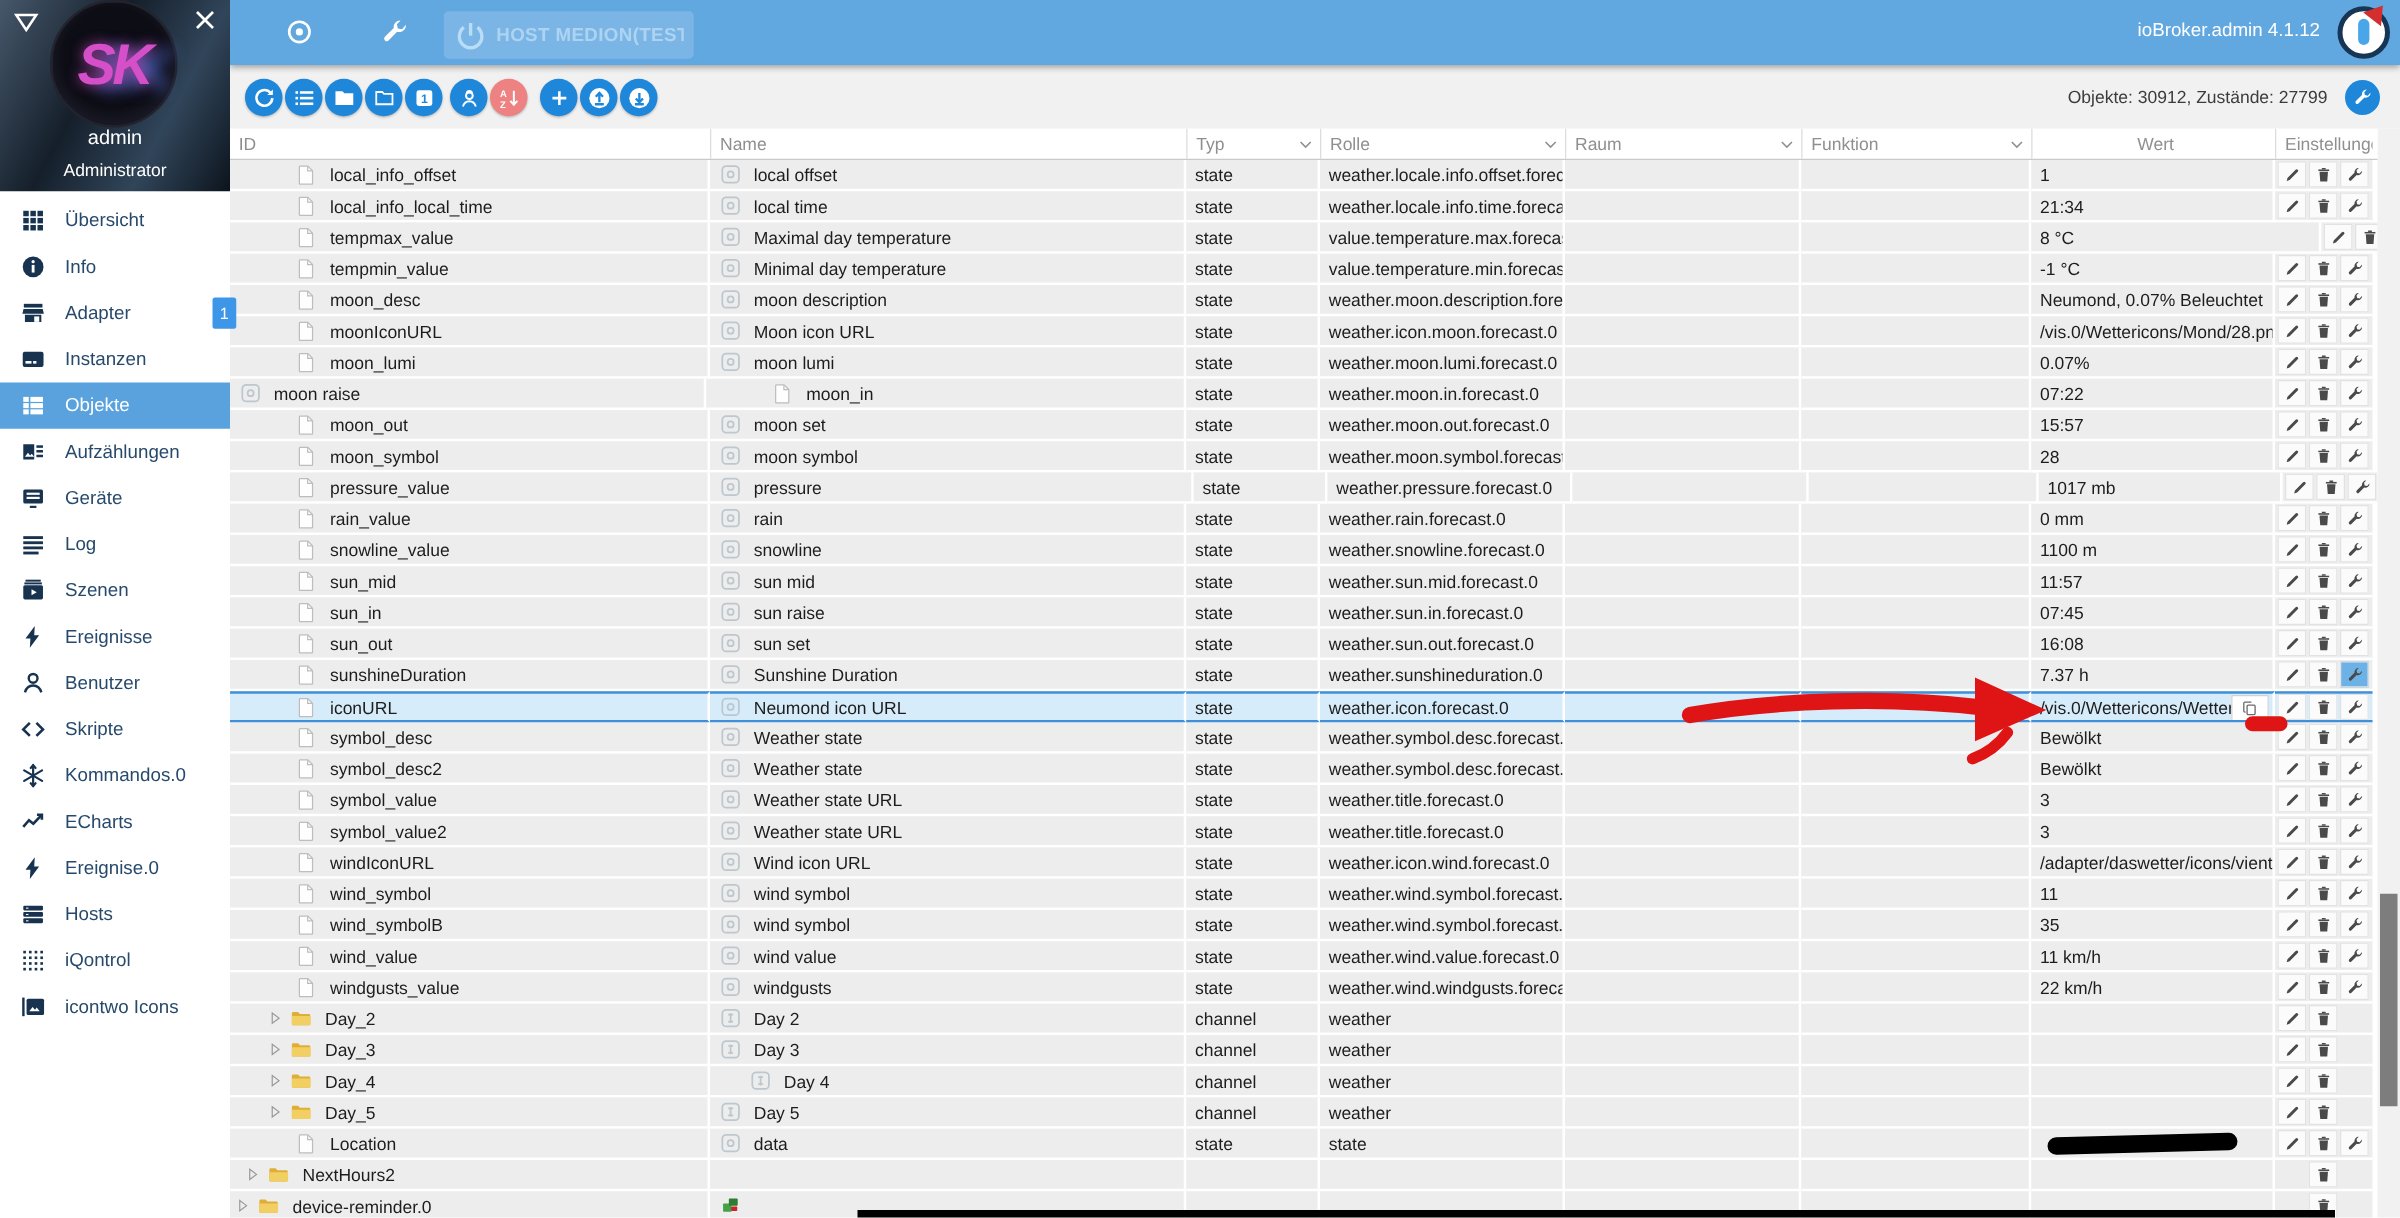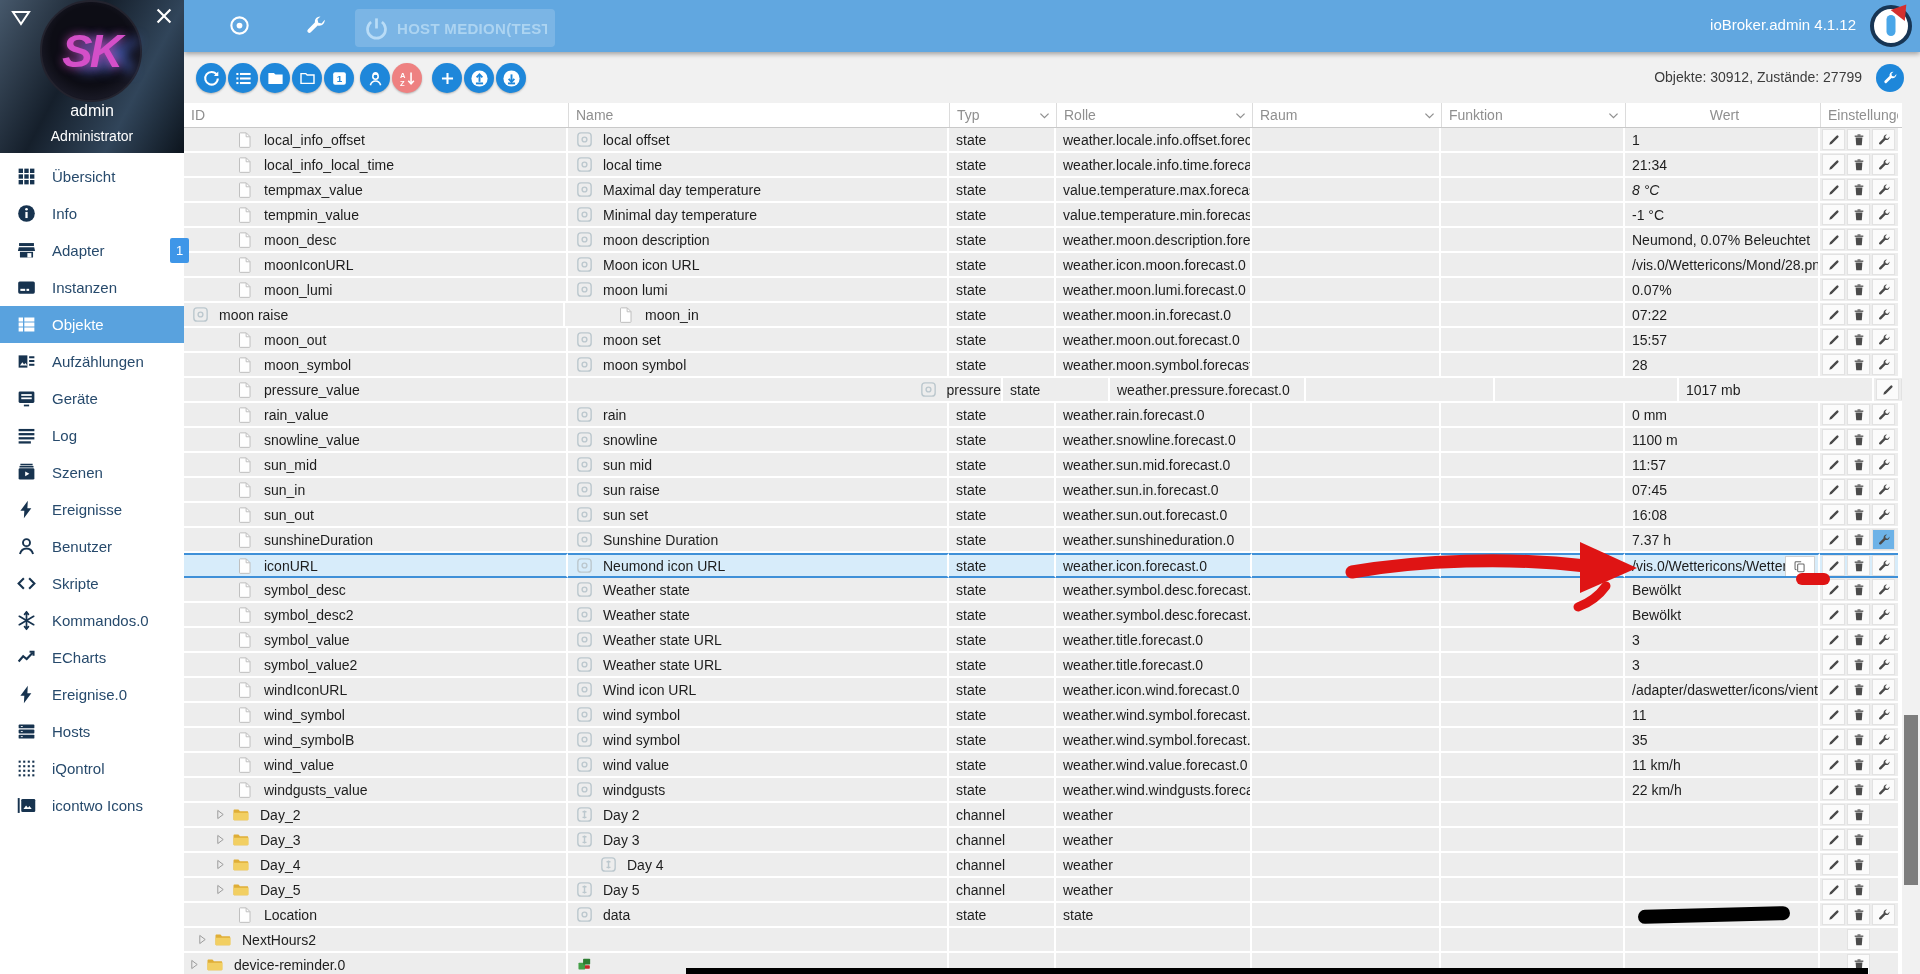--- a/index.html
+++ b/index.html
@@ -550,21 +550,21 @@
         <svg class="nmini" viewBox="0 0 24 24">
           <rect x="2.6" y="2.6" width="18.8" height="18.8" rx="4.5" fill="none" stroke="#bcc8ce" stroke-width="2"></rect>
           <circle cx="12" cy="12" r="3.4" fill="none" stroke="#bcc8ce" stroke-width="2"></circle>
         </svg>
         <span>Maximal day temperature</span>
       </div>
       <div class="cell" style="width: 107px; padding-left: 7px;">state</div>
       <div class="cell" style="width: 196px; padding-left: 7px;">value.temperature.max.forecast.0</div>
       <div class="cell" style="width: 189px; padding-left: 7px;"></div>
       <div class="cell" style="width: 184px; padding-left: 7px;"></div>
-      <div class="cell vcell" style="width: 195px; font-style: italic;">
+      <div class="cell vcell" style="width: 232px;">
         <span>8 °C</span>
       </div>
       <div class="cell acell" style="width: 78px;">
         <div class="abtn">
           <svg class="" viewBox="0 0 24 24">
             <path d="M4 20.2l1.1-4.2L16.3 4.8a2 2 0 0 1 2.9 0 2 2 0 0 1 0 2.9L8 18.9z" fill="currentColor"></path>
           </svg>
         </div>
         <div class="abtn">
           <svg class="" viewBox="0 0 24 24">
@@ -875,21 +875,21 @@
       </div>
     </div>
     <div class="row">
       <div class="cell" style="width: 384px; padding-left: 52px;">
         <svg class="fico" viewBox="0 0 24 24">
           <path d="M5.5 2.5h8.2l5 5V21a.8.8 0 0 1-.8.8H5.5a.8.8 0 0 1-.8-.8V3.3a.8.8 0 0 1 .8-.8z" fill="#fefefe" stroke="#bdbdbd" stroke-width="1.3"></path>
           <path d="M13.5 2.8v4.9h4.9" fill="none" stroke="#bdbdbd" stroke-width="1.3"></path>
         </svg>
         <span class="idlabel">pressure_value</span>
       </div>
-      <div class="cell" style="width: 435px; justify-content: flex-end;">
+      <div class="cell" style="width: 387px;">
         <svg class="nmini" viewBox="0 0 24 24">
           <rect x="2.6" y="2.6" width="18.8" height="18.8" rx="4.5" fill="none" stroke="#bcc8ce" stroke-width="2"></rect>
           <circle cx="12" cy="12" r="3.4" fill="none" stroke="#bcc8ce" stroke-width="2"></circle>
         </svg>
         <span>pressure</span>
       </div>
       <div class="cell" style="width: 107px; padding-left: 7px;">state</div>
       <div class="cell" style="width: 196px; padding-left: 7px;">weather.pressure.forecast.0</div>
       <div class="cell" style="width: 189px; padding-left: 7px;"></div>
       <div class="cell" style="width: 184px; padding-left: 7px;"></div>

